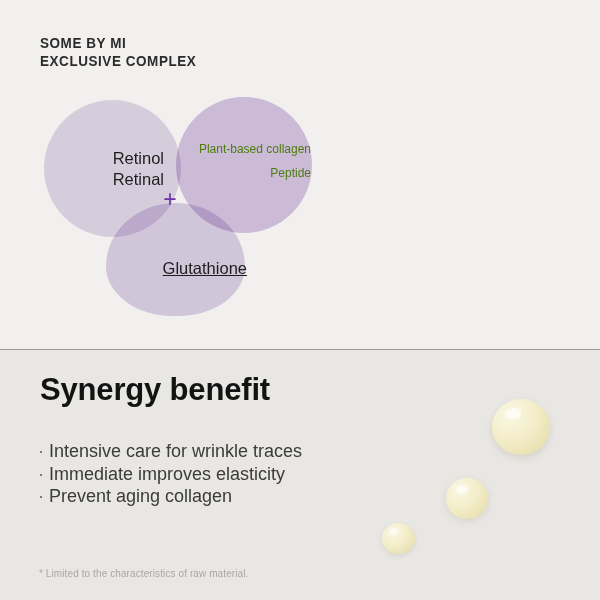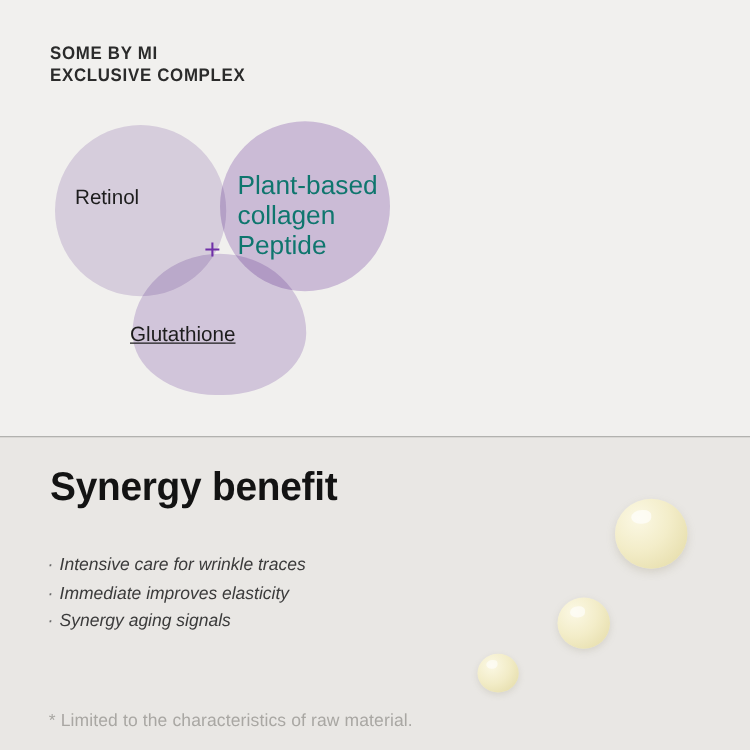--- a/index.html
+++ b/index.html
@@ -39,26 +39,26 @@
   .circle{
     position:absolute;border-radius:50%;
     mix-blend-mode:multiply;
   }
   .c-left  {left:44px; top:100px; width:137px;height:137px;background:#e3daec;}
   .c-right {left:176px;top:97px;  width:136px;height:136px;background:#d7c7e6;}
   .c-bottom{left:106px;top:203px; width:139px;height:113px;background:#ded2ea;
             border-radius:50% 50% 48% 48%/56% 56% 44% 44%;}
 
   .venn-label{
-    position:absolute;text-align:left;line-height:21px;
+    position:absolute;text-align:right;line-height:21px;
     font-size:16.5px;color:#1d1d1d;white-space:nowrap;
   }
   .lbl-left  {left:60px; top:148px; width:104px;}
-  .lbl-right {left:190px;top:137px; width:133px;color:#0f766e;
-              line-height:24px;font-size:21px;white-space:normal;}
+  .lbl-right {left:178px;top:137px; width:133px;color:#4d7c0f;
+              line-height:24px;font-size:12px;white-space:normal;}
   .lbl-bottom{left:104px;top:258px; width:143px;text-decoration:underline;}
 
   .venn-plus{
     position:absolute;left:160px;top:188px;width:20px;height:22px;
     color:#7030a8;font-size:23px;line-height:22px;text-align:center;
     font-weight:500;
   }
 
   
   .bottle-wrap{position:absolute;left:340px;top:0;width:260px;height:350px;}
@@ -68,26 +68,26 @@
     position:absolute;left:40px;top:371px;
     font-size:32px;font-weight:700;color:#131313;letter-spacing:-.2px;
     font-family:"Liberation Sans Narrow","Liberation Sans",sans-serif;
     transform:scaleX(.97);transform-origin:left top;
   }
   .benefit-list{
     position:absolute;left:38px;top:440px;width:320px;
     list-style:none;margin:0;padding:0;
   }
   .benefit-list li{
-    font-size:14px;line-height:22.5px;color:#3b3b3b;white-space:nowrap;font-style:italic;
+    font-size:18px;line-height:22.5px;color:#3b3b3b;white-space:nowrap;
   }
   .benefit-list li .b-dot{color:#6a6a6a;margin-right:5px;}
   .footnote{
     position:absolute;left:39px;top:568px;
-    font-size:14px;color:#a9a7a3;letter-spacing:.1px;
+    font-size:10px;color:#a9a7a3;letter-spacing:.1px;
   }
 
   
   .droplet{position:absolute;border-radius:50%;}
   .d1{left:492px;top:399px;width:58px;height:56px;
       background:radial-gradient(ellipse at 32% 28%,#fbf8e4 0%,#f3edc9 45%,#e9e1b2 78%,#ddd4a3 100%);
       box-shadow:0 3px 7px rgba(160,155,130,.28);}
   .d2{left:446px;top:478px;width:42px;height:41px;
       background:radial-gradient(ellipse at 32% 28%,#fbf8e4 0%,#f3edc9 46%,#e9e1b2 80%,#dcd3a2 100%);
       box-shadow:0 2px 6px rgba(160,155,130,.26);}
@@ -108,20 +108,21 @@
     <div>EXCLUSIVE COMPLEX</div>
   </div>
 
   <div class="venn">
     <div class="circle c-left"></div>
     <div class="circle c-right"></div>
     <div class="circle c-bottom"></div>
 
     <div class="venn-label lbl-left">
       <div>Retinol</div>
+      <div>Retinal</div>
     </div>
 
     <div class="venn-label lbl-right">Plant-based collagen Peptide</div>
 
     <div class="venn-label lbl-bottom">Glutathione</div>
 
     <div class="venn-plus">+</div>
   </div>
 
   <div class="bottle-wrap">
@@ -139,21 +140,21 @@
 
   <div class="panel-divider"></div>
 
   <div class="panel-bottom"></div>
 
   <div class="synergy-title">Synergy benefit</div>
 
   <ul class="benefit-list" id="benefit-list">
       <li><span class="b-dot">·</span><span>Intensive care for wrinkle traces</span></li>
       <li><span class="b-dot">·</span><span>Immediate improves elasticity</span></li>
-      <li><span class="b-dot">·</span><span>Synergy aging signals</span></li>
+      <li><span class="b-dot">·</span><span>Prevent aging collagen</span></li>
     </ul>
 
   <div class="footnote">* Limited to the characteristics of raw material.</div>
 
   <div class="droplet d1">
     <div class="d-hl" style="left:13px;top:9px;width:16px;height:11px;
          border-radius:60% 40% 50% 50%;opacity:.75;"></div>
   </div>
   <div class="droplet d2">
     <div class="d-hl" style="left:10px;top:7px;width:12px;height:9px;

